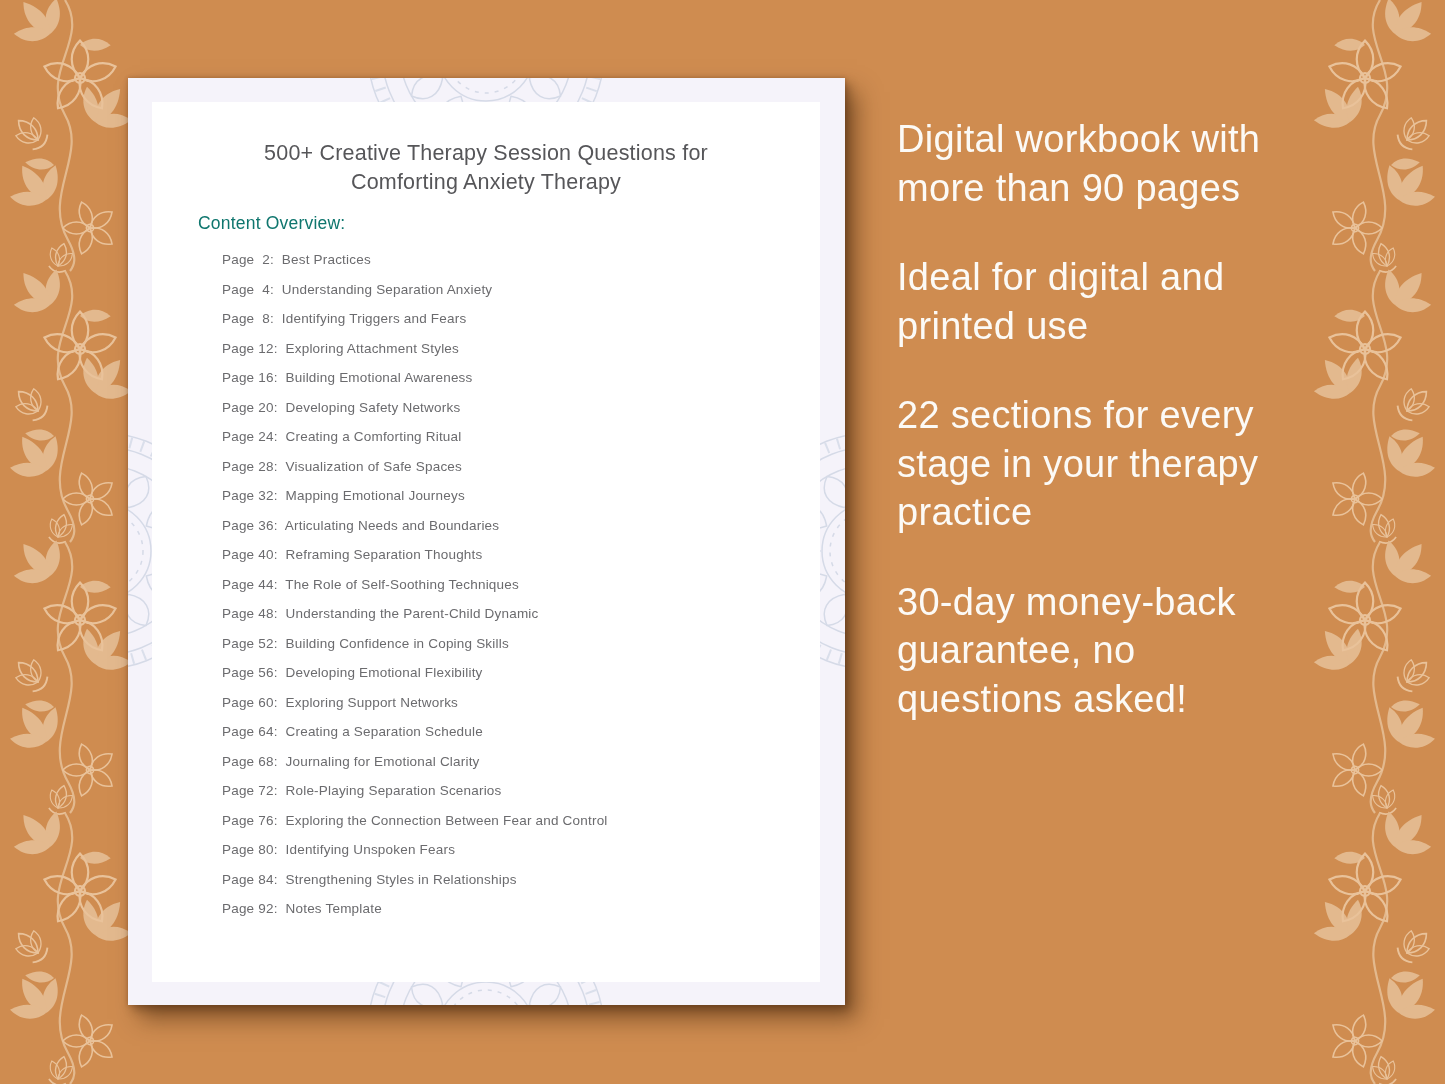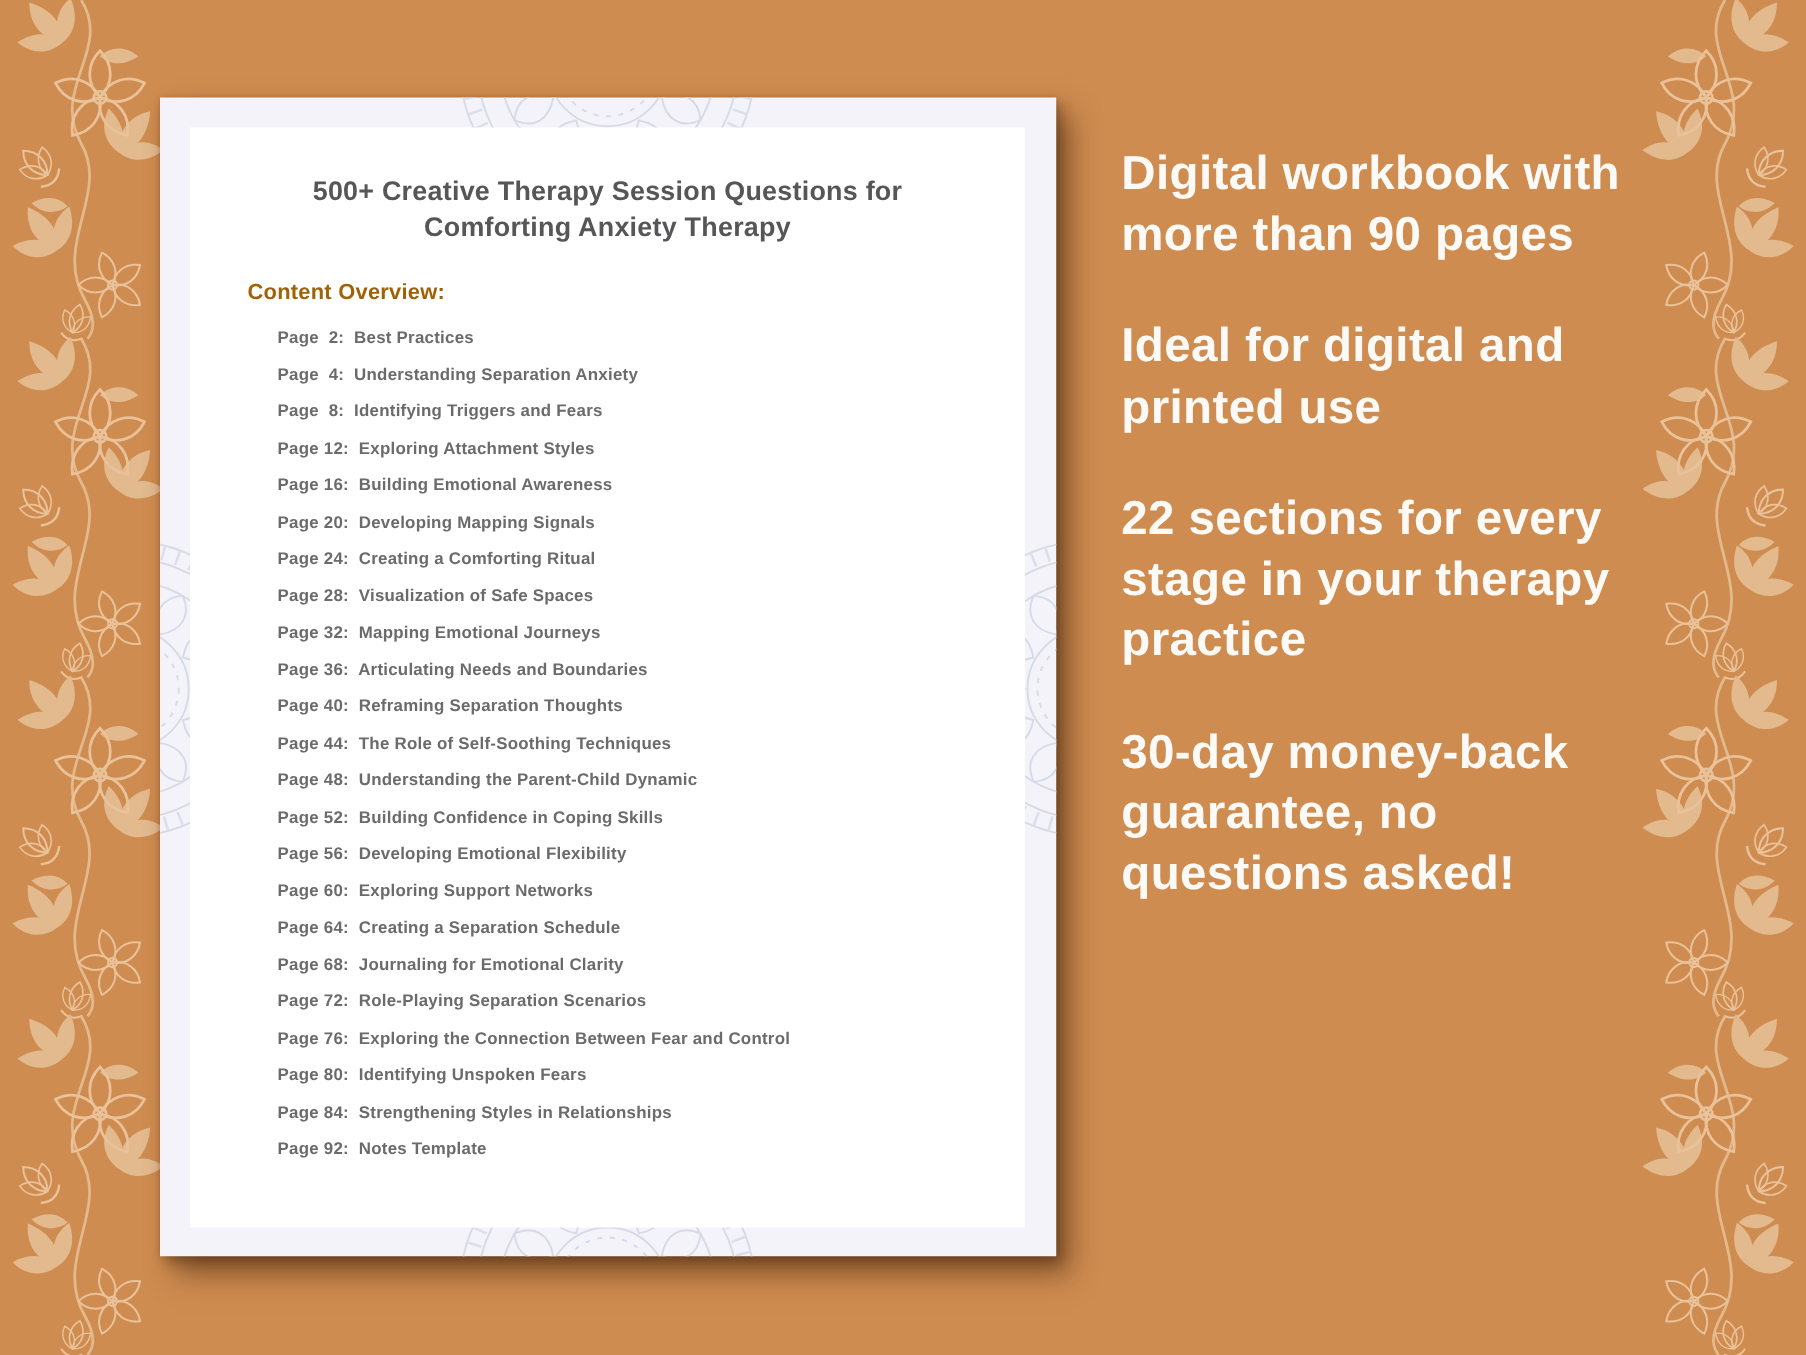--- a/index.html
+++ b/index.html
@@ -3,21 +3,21 @@
 <meta charset="utf-8">
 <style>
   * { margin:0; padding:0; box-sizing:border-box; }
   html,body { width:1445px; height:1084px; }
   body {
     background:#cf8c50;
     font-family:"Liberation Sans", sans-serif;
     position:relative;
     overflow:hidden;
   }
-  .stage { position:absolute; inset:0; overflow:hidden;font-weight:bold; }
+  .stage { position:absolute; inset:0; overflow:hidden; }
 
   
   .floral-border { position:absolute; top:0; width:150px; height:1084px; pointer-events:none; }
   .floral-border.left  { left:0; transform:scaleX(-1); }
   .floral-border.right { right:0; }
 
   
   .card {
     position:absolute; left:128px; top:78px; width:717px; height:927px;
     background:#f5f3fa;
@@ -32,22 +32,22 @@
 
   .page {
     position:absolute; left:24px; top:24px; width:668px; height:880px;
     background:#ffffff;
   }
   .doc-title {
     margin-top:37px; text-align:center;
     font-size:21.5px; line-height:29px; color:#565659; letter-spacing:.2px;
   }
   .overview {
-    margin:26px 0 0 46px;
-    font-size:17.5px; color:#a16207; letter-spacing:.2px;
+    margin:16px 0 0 46px;
+    font-size:17.5px; color:#0f766e; letter-spacing:.2px;
   }
   .toc { list-style:none; margin:11px 0 0 70px; }
   .toc-item {
     font-size:13.5px; line-height:29.5px; color:#6b6b6e;
     white-space:pre; letter-spacing:.2px;
   }
 
   
   .marketing { position:absolute; left:897px; top:115px; width:410px; }
   .bullet {
@@ -171,21 +171,21 @@
           <li class="toc-item">Page  2:  Best Practices</li>
 
           <li class="toc-item">Page  4:  Understanding Separation Anxiety</li>
 
           <li class="toc-item">Page  8:  Identifying Triggers and Fears</li>
 
           <li class="toc-item">Page 12:  Exploring Attachment Styles</li>
 
           <li class="toc-item">Page 16:  Building Emotional Awareness</li>
 
-          <li class="toc-item">Page 20:  Developing Mapping Signals</li>
+          <li class="toc-item">Page 20:  Developing Safety Networks</li>
 
           <li class="toc-item">Page 24:  Creating a Comforting Ritual</li>
 
           <li class="toc-item">Page 28:  Visualization of Safe Spaces</li>
 
           <li class="toc-item">Page 32:  Mapping Emotional Journeys</li>
 
           <li class="toc-item">Page 36:  Articulating Needs and Boundaries</li>
 
           <li class="toc-item">Page 40:  Reframing Separation Thoughts</li>

